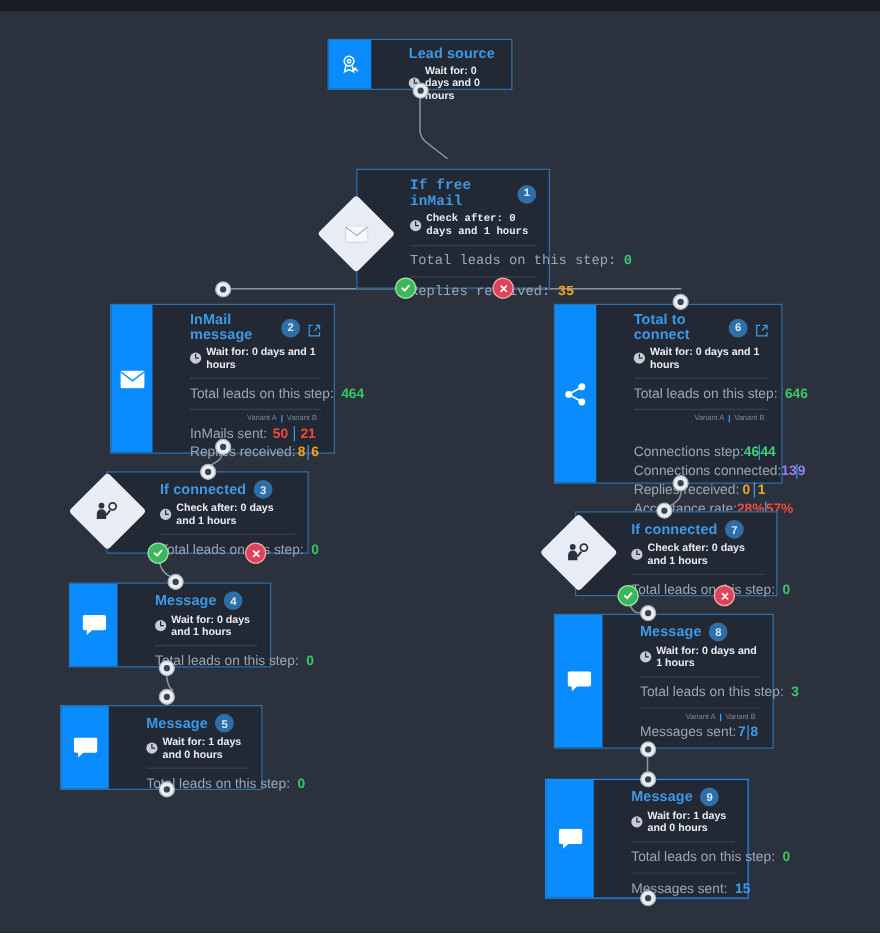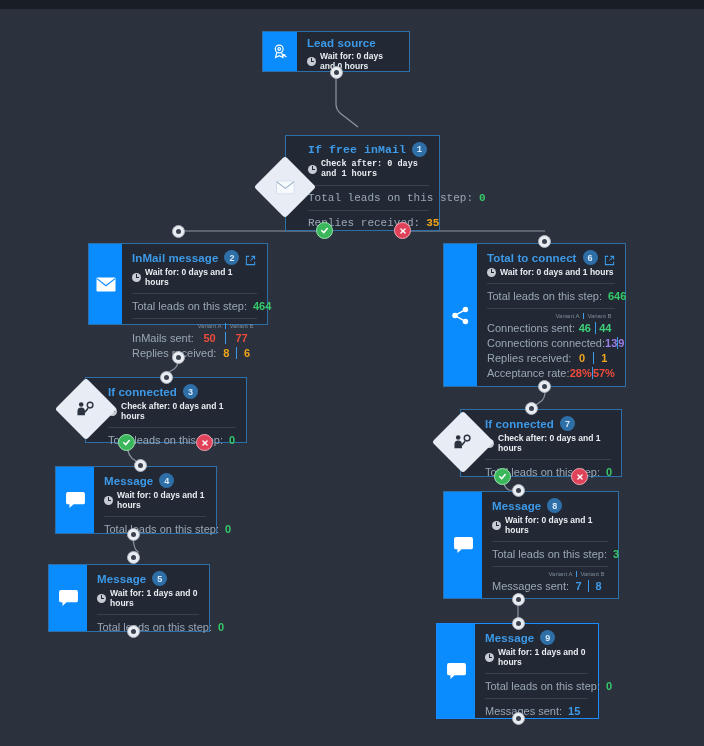--- a/index.html
+++ b/index.html
@@ -6,21 +6,21 @@
   body{
     width:704px;height:746px;position:relative;overflow:hidden;
     font-family:"Liberation Sans","DejaVu Sans",sans-serif;
     -webkit-font-smoothing:antialiased;
   }
   #topstrip{position:absolute;left:0;top:0;width:704px;height:9px;background:#191d24;}
   #canvas{position:absolute;left:0;top:9px;width:704px;height:737px;background:#2b323d;overflow:hidden;}
   svg#edges{position:absolute;left:0;top:0;width:704px;height:737px;pointer-events:none;}
 
   
-  .node{position:absolute;box-sizing:border-box;border:1px solid #2f6fa8;background:#222834;display:flex;}
+  .node{position:absolute;box-sizing:border-box;border:1px solid #2f6fa8;background:#222834;display:flex;gap:20px;}
   .node.sel{border:1px solid #1a8cff;}
   .node .railwrap{position:relative;}
   .rail{background:#0a8cff;height:100%;display:flex;align-items:center;justify-content:center;}
   .body{flex:1;padding:6px 10px 6px 10px;box-sizing:border-box;min-width:0;}
 
   .ttl{display:flex;align-items:center;gap:6px;}
   .ttl .t{color:#3d9ae8;font-size:11.5px;font-weight:bold;letter-spacing:.1px;}
   .badge{min-width:15px;height:15px;border-radius:8px;background:#2f6fa8;color:#d7e9fb;
          font-size:9px;font-weight:bold;display:inline-flex;align-items:center;justify-content:center;padding:0 4px;box-sizing:border-box;}
   .ext{width:11px;height:11px;}
@@ -28,21 +28,21 @@
   .sub .s{color:#e9edf2;font-size:8.5px;font-weight:bold;}
   .clock{width:9px;height:9px;border-radius:50%;background:#c6cbd4;position:relative;flex:none;}
   .clock:after{content:"";position:absolute;left:4px;top:1.6px;width:1px;height:3.4px;background:#222834;}
   .clock:before{content:"";position:absolute;left:4px;top:4.4px;width:2.8px;height:1px;background:#222834;}
 
   .sep{height:1px;background:#39414e;margin:6px 0 0 0;}
   .row{display:flex;align-items:baseline;font-size:11px;color:#9aa7b6;padding:6px 0 0 0;}
   .row .lbl{white-space:nowrap;}
   .row .v{font-weight:bold;margin-left:6px;}
   .g{color:#36c96a;} .o{color:#f0a519;} .r{color:#ee4b3b;} .b{color:#3d9ae8;}
-  .gr2{color:#3fd27a;} .pu{color:#9b7fe8;}
+  .gr2{color:#3fd27a;margin-top:15px;} .pu{color:#9b7fe8;}
 
   
   .vt{padding-top:4px;}
   .vhead{display:flex;justify-content:flex-end;color:#7d8a99;font-size:6px;}
   .vhead span{width:31px;text-align:center;}
   .vhead .bar{border-left:1px solid #3d9ae8;}
   .vrow{display:flex;align-items:baseline;font-size:11px;color:#9aa7b6;margin-top:3px;}
   .vrow .lbl{flex:1;white-space:nowrap;}
   .vrow .va,.vrow .vb{width:31px;text-align:center;font-weight:bold;}
   .vrow .vb{border-left:1px solid #3d9ae8;}
@@ -150,21 +150,21 @@
     <svg width="9" height="9" viewBox="0 0 10 10" fill="none" stroke="#fff" stroke-width="1.7" stroke-linecap="round">
         <path d="M2 5.2 L4.2 7.3 L8 2.8"></path>
       </svg>
   </div>
   <div class="no" style="left:394px;top:213px;">
     <svg width="8" height="8" viewBox="0 0 10 10" fill="none" stroke="#fff" stroke-width="1.7" stroke-linecap="round">
         <path d="M2.4 2.4 L7.6 7.6 M7.6 2.4 L2.4 7.6"></path>
       </svg>
   </div>
 
-  <div class="node" style="left:88px;top:234px;width:180px;height:82px;">
+  <div class="node" style="left:88px;top:234px;width:180px;height:120px;">
     <div class="railwrap" style="width:33px;">
       <div class="rail">
         <svg width="20" height="15" viewBox="0 0 20 15">
             <rect x="0.5" y="0.5" width="19" height="14" rx="1" fill="#fff"></rect>
             <path d="M0.9 1.6 L10 8.7 L19.1 1.6" fill="none" stroke="#0a8cff" stroke-width="1.2"></path>
           </svg>
       </div>
     </div>
     <div class="body">
       <div class="ttl">
@@ -189,21 +189,21 @@
       </div>
       <div class="sep"></div>
       <div class="vt">
         <div class="vhead">
           <span>Variant A</span>
           <span class="bar">Variant B</span>
         </div>
         <div class="vrow">
           <span class="lbl">InMails sent:</span>
           <span class="va r">50</span>
-          <span class="vb r">77</span>
+          <span class="vb r">21</span>
         </div>
         <div class="vrow">
           <span class="lbl">Replies received:</span>
           <span class="va o">8</span>
           <span class="vb o">6</span>
         </div>
       </div>
     </div>
   </div>
   <div class="port" style="left:172px;top:216px;"></div>
@@ -335,21 +335,21 @@
         <span class="lbl">Total leads on this step:</span>
         <span class="v g">646</span>
       </div>
       <div class="sep"></div>
       <div class="vt">
         <div class="vhead">
           <span>Variant A</span>
           <span class="bar">Variant B</span>
         </div>
         <div class="vrow">
-          <span class="lbl">Connections sent:</span>
+          <span class="lbl">Connections step:</span>
           <span class="va gr2">46</span>
           <span class="vb gr2">44</span>
         </div>
         <div class="vrow">
           <span class="lbl">Connections connected:</span>
           <span class="va pu">13</span>
           <span class="vb pu">9</span>
         </div>
         <div class="vrow">
           <span class="lbl">Replies received:</span>

